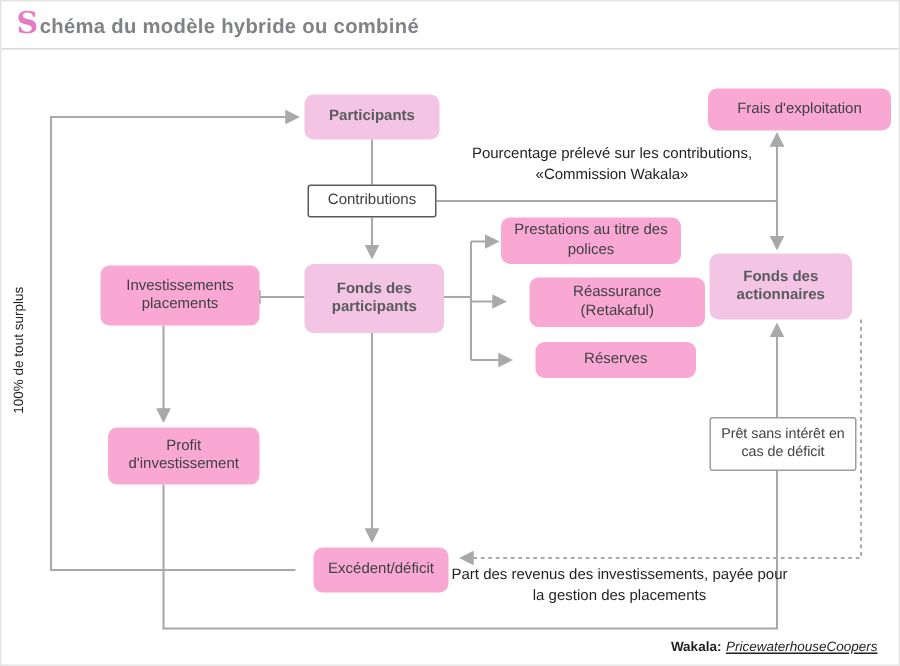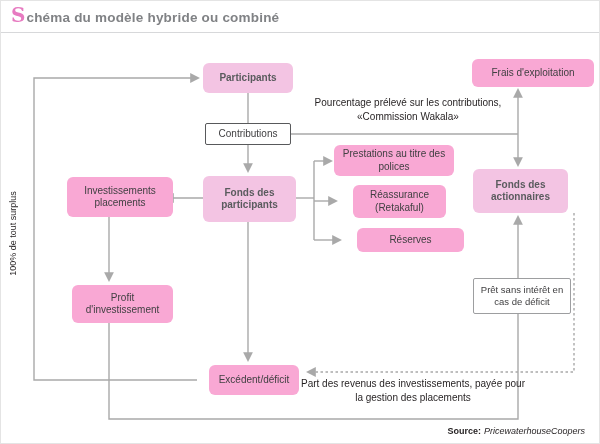--- a/index.html
+++ b/index.html
@@ -29,39 +29,39 @@
   .pink { background:#f3c4e3; font-weight:bold; color:#5a5b5e; }
   .gray { background:#f9a8d4;margin-left:12px; }
   .whitebox { background:#ffffff; border:1px solid #58595b; border-radius:2px; }
 
   #b-participants { left:202px; top:62px;  width:90px;  height:30px; }
   #b-frais        { left:459px; top:58px;  width:122px; height:28px; }
   #b-contrib      { left:204px; top:122px; width:86px;  height:22px; }
   #b-fondsp       { left:202px; top:175px; width:93px;  height:46px; }
   #b-invest       { left:54px;  top:176px; width:106px; height:40px; }
   #b-prest        { left:321px; top:144px; width:120px; height:31px; }
-  #b-reass        { left:340px; top:184px; width:93px; height:33px; }
+  #b-reass        { left:340px; top:184px; width:117px; height:33px; }
   #b-reserv       { left:344px; top:227px; width:107px; height:24px; }
   #b-fondsa       { left:472px; top:168px; width:95px;  height:44px; }
   #b-profit       { left:59px;  top:284px; width:101px; height:38px; }
   #b-pret         { left:472px; top:277px; width:98px;  height:36px; font-size:9.5px;
                     border-color:#9d9ea0; }
   #b-exced        { left:196px; top:364px; width:90px; height:30px; }
 
   
   .note { position:absolute; z-index:2; font-size:10px; color:#231f20; text-align:center; line-height:1.35; }
   #wakala { left:298px; top:95px;  width:218px; }
   #part   { left:300px; top:376px; width:224px; }
   #surplus {
     position:absolute; z-index:2; left:-52px; top:226px; width:130px; height:13px;
     font-size:9px; color:#231f20; text-align:center; transform:rotate(-90deg);
   }
   #source { position:absolute; z-index:2; right:14px; bottom:7px; font-size:9px; color:#231f20; }
   #source .src-label { font-weight:bold; }
-  #source .src-value { font-style:italic; margin-left:3px; }
+  #source .src-value { font-style:italic; margin-left:3px;text-decoration:underline; }
 </style>
 </head>
 <body>
 
 <div id="app">
 
   <div id="titlebar">
     <span class="title-s">S</span>
     <span class="title-rest">chéma du modèle hybride ou combiné</span>
   </div>
@@ -103,16 +103,16 @@
   <div class="box pink" id="b-fondsa">Fonds des actionnaires</div>
   <div class="box whitebox" id="b-pret">Prêt sans intérêt en cas de déficit</div>
   <div class="box gray" id="b-profit">Profit d'investissement</div>
   <div class="box gray" id="b-exced">Excédent/déficit</div>
 
   <div class="note" id="wakala">Pourcentage prélevé sur les contributions, «Commission Wakala»</div>
   <div class="note" id="part">Part des revenus des investissements, payée pour la gestion des placements</div>
   <div id="surplus">100% de tout surplus</div>
 
   <div id="source">
-    <span class="src-label">Source:</span><span class="src-value">PricewaterhouseCoopers</span>
+    <span class="src-label">Wakala:</span><span class="src-value">PricewaterhouseCoopers</span>
   </div>
 
 </div>
 
 </body></html>

